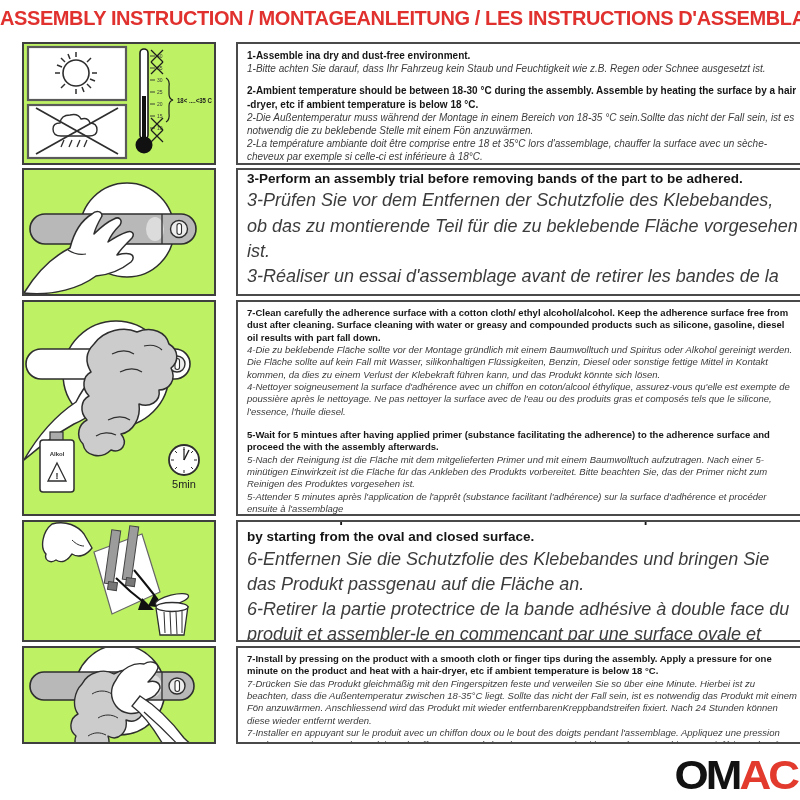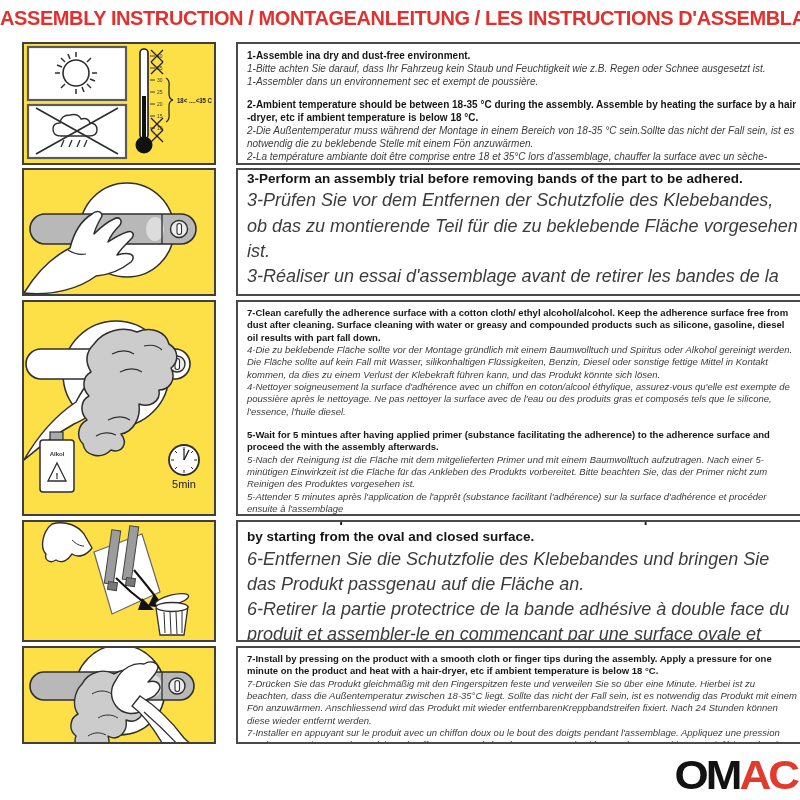--- a/index.html
+++ b/index.html
@@ -2,21 +2,21 @@
 <html><head>
 <meta charset="utf-8">
 <style>
   html,body{margin:0;padding:0;background:#fff;}
   .page{position:relative;width:800px;height:800px;background:#fff;overflow:hidden;
         font-family:"Liberation Sans",sans-serif;color:#222;}
   .hdr{position:absolute;top:7px;left:0;right:0;text-align:center;
        color:#e0312e;font-weight:bold;font-size:20px;letter-spacing:-0.4px;white-space:nowrap;}
   .row{position:absolute;left:0;right:0;}
   .lbox{position:absolute;left:22px;width:194px;height:100%;border:2px solid #3f3f3f;
-        box-sizing:border-box;background:#fde047;display:flex;align-items:center;justify-content:center;overflow:hidden;}
+        box-sizing:border-box;background:#bef264;display:flex;align-items:center;justify-content:center;overflow:hidden;}
   .rbox{position:absolute;left:236px;width:573px;height:100%;border:2px solid #4a4a4a;
         box-sizing:border-box;background:#fff;padding:5px 9px;overflow:hidden;}
   .rbox.center{display:flex;flex-direction:column;justify-content:center;}
   .sec p{margin:0;}
   .en{font-weight:bold;color:#161616;}
   .de,.fr{color:#3c3c3c;font-style:italic;}
   .small p{font-size:10px;line-height:1.32;}
   .xsmall p{font-size:9.5px;line-height:1.3;}
   .big p{font-size:18px;line-height:1.4;}
   .big p.en{font-size:13.5px;margin-top:20px;}
@@ -109,25 +109,24 @@
           </g>
           <path d="M142,34 Q146,36 145,43 L145,50 Q145,55 149,56 Q145,57 145,62 L145,69 Q146,76 142,78" fill="none" stroke="#1d1d1d" stroke-width="1.2"></path>
           <text x="153" y="59" font-size="8" font-weight="bold" fill="#1d1d1d" textLength="35" lengthAdjust="spacingAndGlyphs">18&lt; ....&lt;35 C</text>
         </g>
       </svg>
     </div>
     <div class="rbox small">
       <div class="sec">
         <p class="en">1-Assemble ina dry and dust-free environment.</p>
         <p class="de">1-Bitte achten Sie darauf, dass Ihr Fahrzeug kein Staub und Feuchtigkeit wie z.B. Regen oder Schnee ausgesetzt ist.</p>
-        <p class="fr">1-Assembler dans un environnement sec et exempt de poussière.</p>
       </div>
       <div class="gap-s"></div>
       <div class="sec">
-        <p class="en">2-Ambient temperature should be between 18-35 °C  during the assembly. Assemble by heating the surface by a hair -dryer, etc if ambient temperature is below 18 °C.</p>
+        <p class="en">2-Ambient temperature should be between 18-30 °C  during the assembly. Assemble by heating the surface by a hair -dryer, etc if ambient temperature is below 18 °C.</p>
         <p class="de">2-Die Außentemperatur muss während der Montage in einem Bereich von 18-35 °C  sein.Sollte das nicht der Fall sein, ist es notwendig die zu beklebende Stelle mit einem Fön anzuwärmen.</p>
         <p class="fr">2-La température ambiante doit être comprise entre 18 et 35°C lors d'assemblage, chauffer la surface avec un sèche-cheveux par exemple si celle-ci est inférieure à 18°C.</p>
       </div>
     </div>
   </div>
 
   <div class="row" style="top:168px;height:128px;">
     <div class="lbox">
       <svg width="190" height="124" viewBox="0 0 190 124">
         <circle cx="103" cy="60" r="47" fill="#fff" stroke="#2e2e2e" stroke-width="1.5"></circle>

